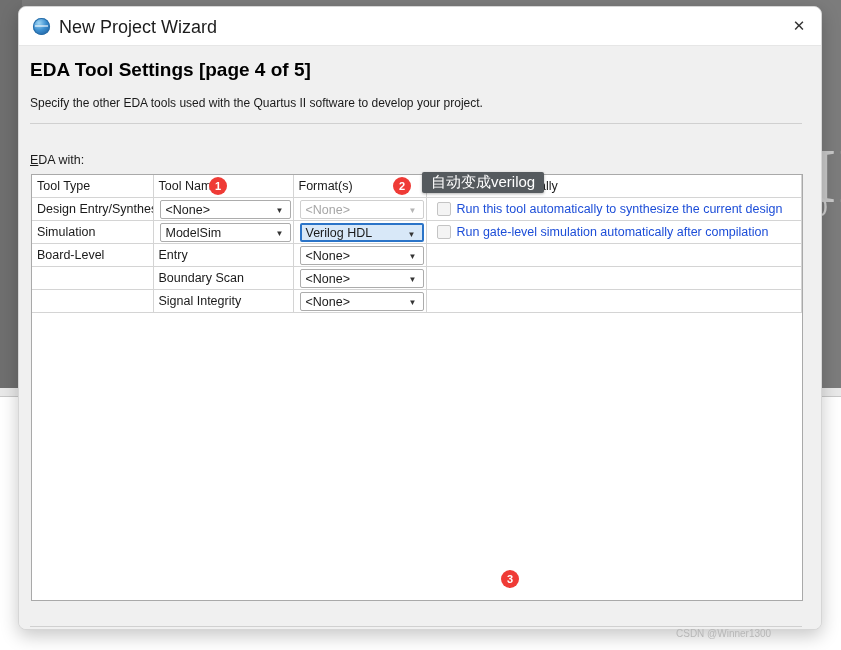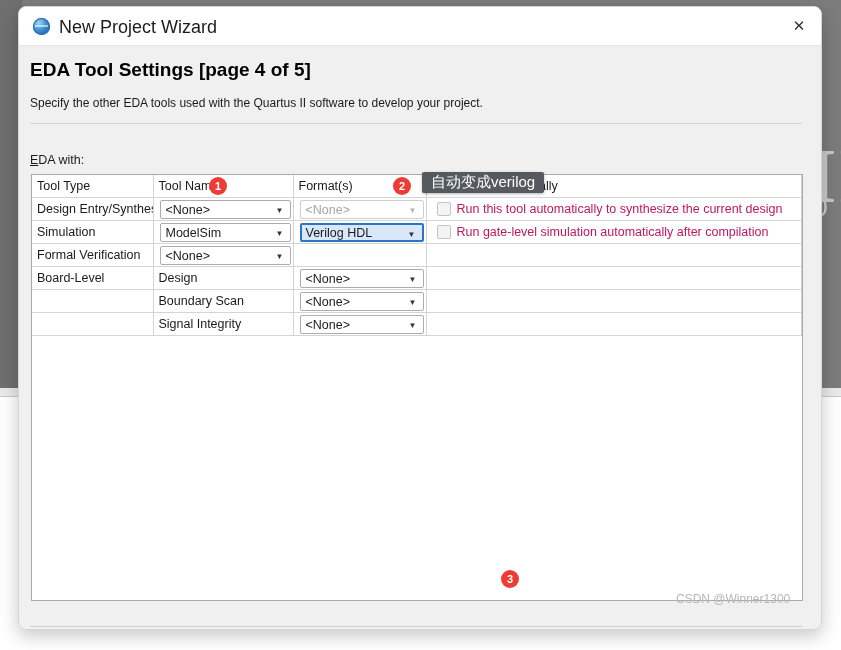--- a/index.html
+++ b/index.html
@@ -175,21 +175,21 @@
     background: #d8e8f8;
     border: 2px solid #2b74c8;
     line-height: 17px;
     padding-left: 4px;
   }
 
   
   .chk-row {
     display: flex; align-items: center;
     padding-left: 5px;
-    color: #be185d;
+    color: #1d4ed8;
     font-size: 12.5px;
     white-space: nowrap;
   }
   .chk-box {
     width: 12px; height: 12px;
     border: 1px solid #c4c4c4;
     background: #f4f4f4;
     margin-right: 6px;
     flex: none;
     border-radius: 2px;
@@ -228,22 +228,22 @@
 
   
   .hr-bottom {
     position: absolute; left: 11px; top: 580px;
     width: 772px; height: 1px; background: #d0d0d0;
   }
 
   
   .watermark {
     position: absolute;
-    left: 676px; top: 592px;
-    font-size: 12px;
+    left: 676px; top: 628px;
+    font-size: 10px;
     color: #b7b7b7;
     z-index: 40;
     user-select: none;
   }
 </style>
 </head>
 <body>
 
 <div id="root">
 
@@ -326,35 +326,24 @@
                 </span>
               </td>
               <td>
                 <span class="chk-row">
                   <span class="chk-box"></span>
                   <span>Run gate-level simulation automatically after compilation</span>
                 </span>
               </td>
             </tr>
 
-            <tr>
-              <td>Formal Verification</td>
-              <td>
-                <span class="combo">
-                  <span>&lt;None&gt;</span>
-                  <span class="arrow">▼</span>
-                </span>
-              </td>
-              <td></td>
-              <td></td>
-            </tr>
 
             <tr>
               <td>Board-Level</td>
-              <td>Design</td>
+              <td>Entry</td>
               <td>
                 <span class="combo">
                   <span>&lt;None&gt;</span>
                   <span class="arrow">▼</span>
                 </span>
               </td>
               <td></td>
             </tr>
 
 

